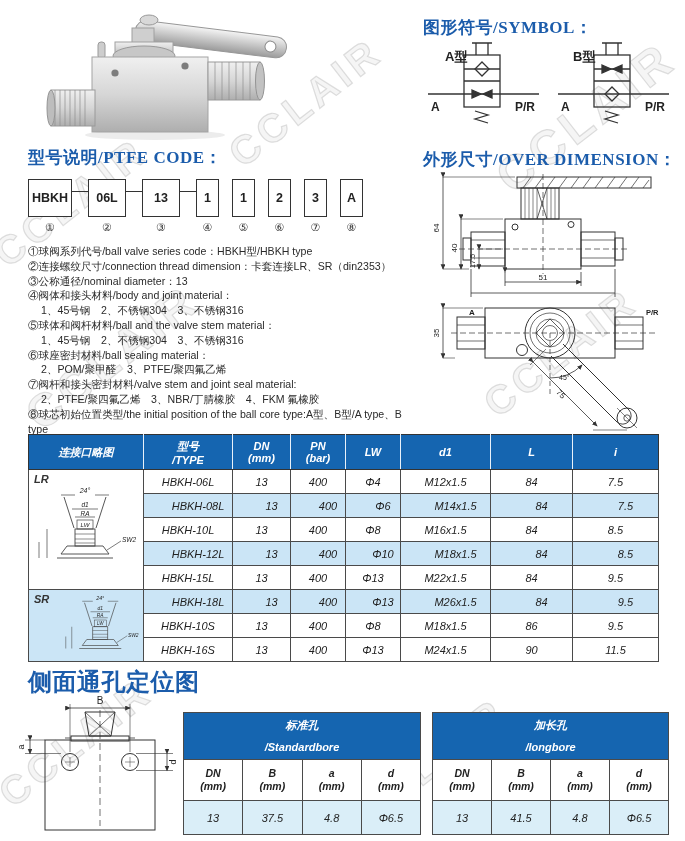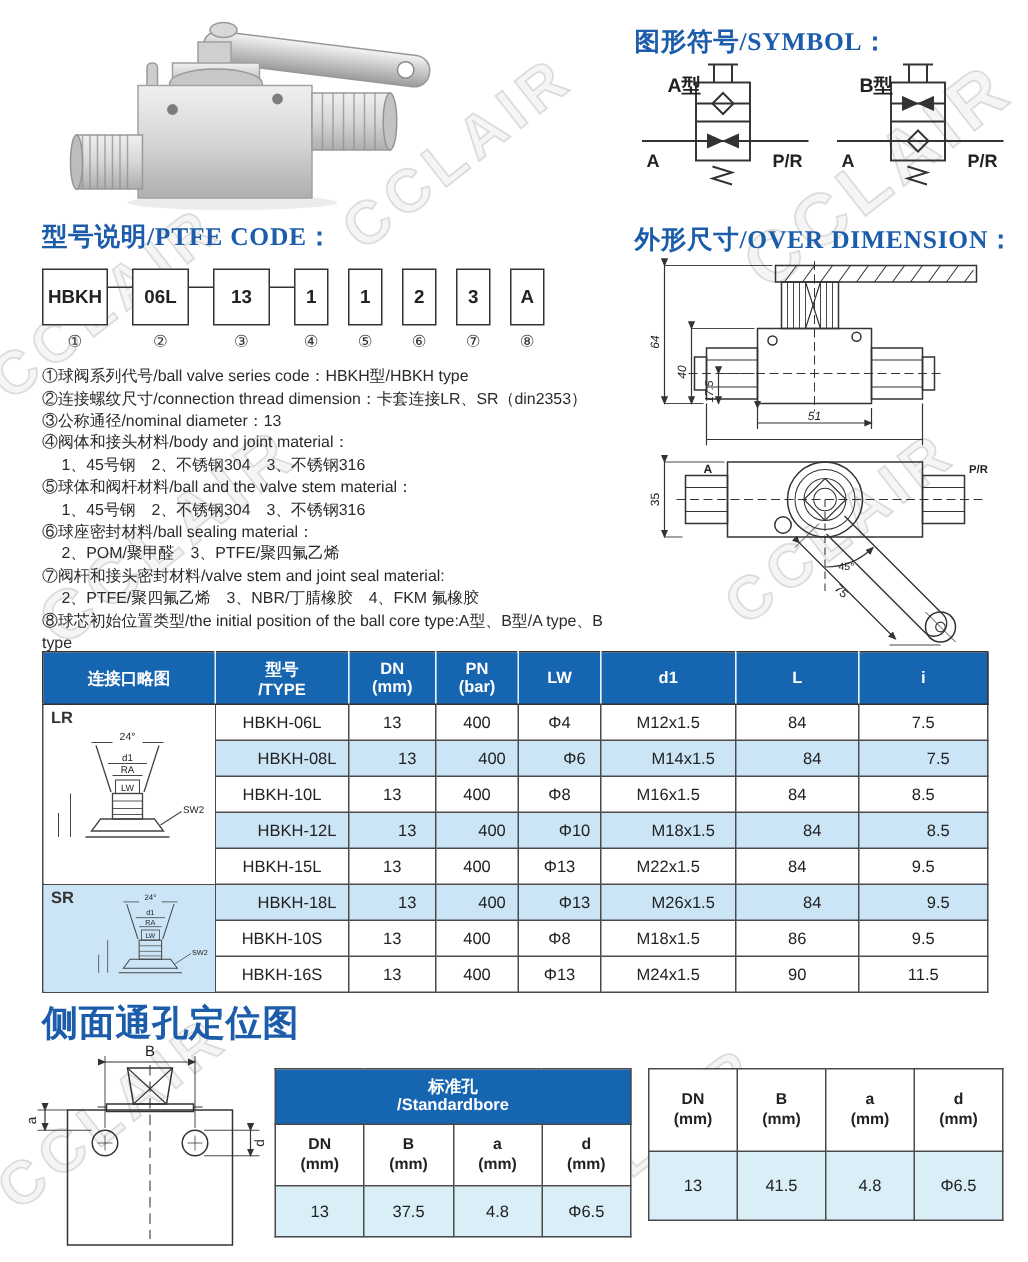--- a/index.html
+++ b/index.html
@@ -18,37 +18,37 @@
   .mc-box{border:1.5px solid #333;height:38px;display:flex;align-items:center;justify-content:center;
           font-weight:bold;font-size:12.5px;color:#222;background:#fff;box-sizing:border-box;}
   .w-big{width:44px;}.w-med{width:38px;}.w-sm{width:23px;}
   .mc-dash{width:16px;height:0;border-top:1.5px solid #333;margin-top:12px;}
   .mc-gap{width:13px;}
   .mc-circ{font-size:11px;color:#333;margin-top:4px;}
   
   .notes{font-size:10.6px;line-height:14.8px;color:#2a2a2a;}
   .notes .ind{padding-left:13px;}
   
-  table{border-collapse:collapse;}
+  table{border-collapse:collapse;font-style:italic;}
   .main-tbl{width:630px;font-size:11px;table-layout:fixed;}
   .main-tbl,.main-tbl td{border:1px solid #4a4a4a;}
   .main-tbl{border:1.5px solid #333;}
   .main-tbl th{background:#1565b0;color:#fff;font-weight:bold;font-size:11px;
                border-right:1px solid #e8f1fa;border-bottom:1px solid #333;height:34px;padding:0;}
   .main-tbl th:last-child{border-right:1px solid #333;}
   .main-tbl td{text-align:center;height:23px;padding:0;color:#222;background:#fff;}
   .main-tbl tr.alt td{background:#cbe5f6;padding-left:20px;}
   .main-tbl td.sketch-cell{background:#fff;position:relative;vertical-align:top;text-align:right;}
   .grp-label{position:absolute;top:3px;left:5px;font-size:11px;font-weight:bold;color:#333;}
   
   .bore-tbl{width:100%;font-size:11px;table-layout:fixed;height:100%;}
   .bore-tbl,.bore-tbl td,.bore-tbl th{border:1px solid #4a4a4a;}
   .bore-tbl{border:1.5px solid #333;}
   .bore-title{background:#1565b0;color:#fff;font-weight:bold;font-size:11px;height:34px;
-              text-align:center;line-height:12px;}
+              text-align:center;line-height:22px;}
   .bore-head td{background:#fff;font-weight:bold;font-size:10.5px;text-align:center;height:38px;line-height:13px;}
   .bore-data td{background:#daeef8;text-align:center;height:31px;}
   .pre{white-space:pre-line;}
   svg{display:block;}
   svg text{font-family:"Liberation Sans",sans-serif;fill:#222;}
 </style>
 </head>
 <body>
 
 <div class="page">
@@ -195,21 +195,21 @@
       <div>⑦阀杆和接头密封材料/valve stem and joint seal material:</div>
       <div class="ind">2、PTFE/聚四氟乙烯　3、NBR/丁腈橡胶　4、FKM 氟橡胶</div>
       <div>⑧球芯初始位置类型/the initial position of the ball core type:A型、B型/A type、B type</div>
     </div>
   </div>
 
   <div class="layer" style="left:423px;top:148px;">
     <h2 class="sec">外形尺寸/OVER DIMENSION：</h2>
   </div>
 
-  <div class="layer" style="left:425px;top:172px;font-style:italic;">
+  <div class="layer" style="left:425px;top:172px;">
     <svg width="250" height="125" viewBox="0 0 250 125">
       <defs>
         <marker id="ar1" markerWidth="8" markerHeight="8" refX="6" refY="3" orient="auto">
           <path d="M0 0 L7 3 L0 6 z" fill="#333"></path>
         </marker>
       </defs>
       <g stroke="#333" stroke-width="1" fill="none">
 
         <rect x="92" y="5" width="134" height="11"></rect>
         <path d="M98 16 l8 -11 M110 16 l8 -11 M122 16 l8 -11 M134 16 l8 -11 M146 16 l8 -11 M158 16 l8 -11 M170 16 l8 -11 M182 16 l8 -11 M194 16 l8 -11 M206 16 l8 -11 M218 16 l6 -8" stroke-width="0.7"></path>
@@ -503,20 +503,24 @@
         <td>4.8</td>
         <td>Φ6.5</td>
       </tr>
     </tbody>
       </table>
   </div>
 
   <div class="layer" style="left:432px;top:712px;width:237px;height:102px;">
     <table class="bore-tbl">
       <tbody>
+          <tr>
+            <td class="bore-title pre" colspan="4">加长孔
+/longbore</td>
+          </tr>
       <tr class="bore-head">
         <td class="pre">DN
 (mm)</td>
         <td class="pre">B
 (mm)</td>
         <td class="pre">a
 (mm)</td>
         <td class="pre">d
 (mm)</td>
       </tr>

